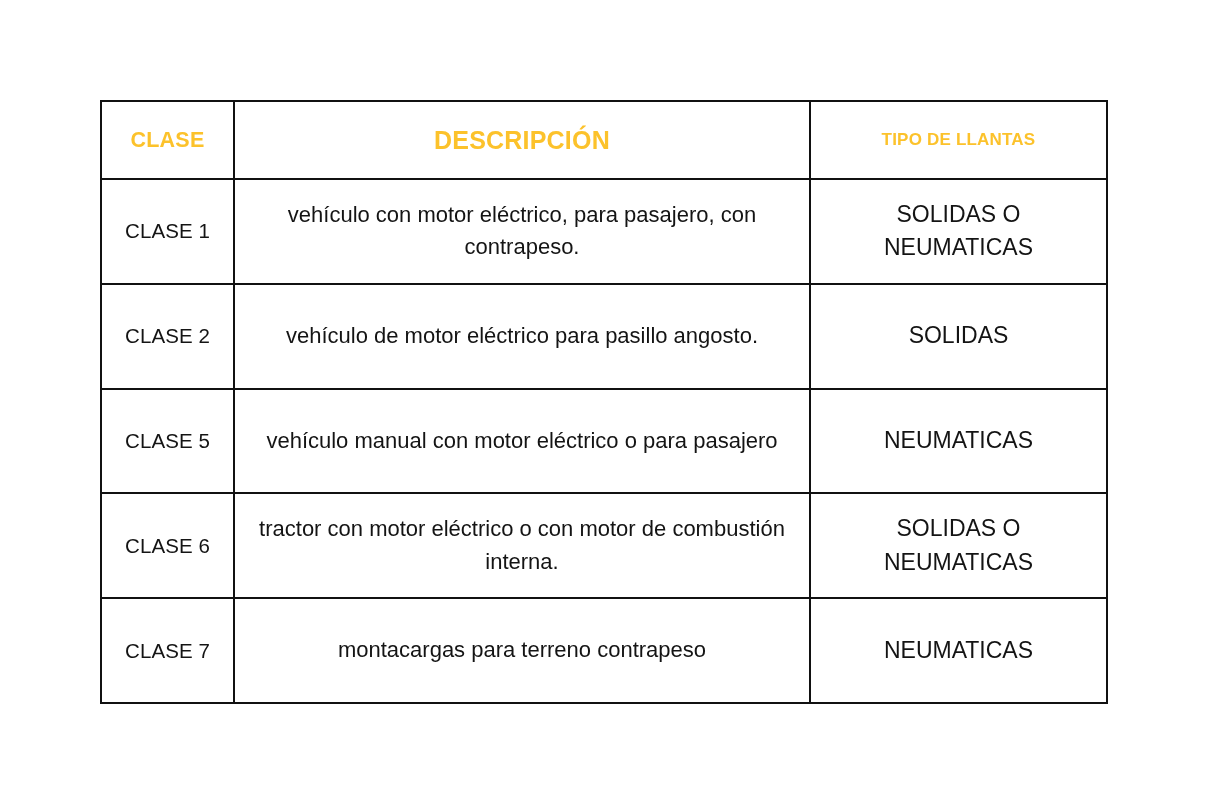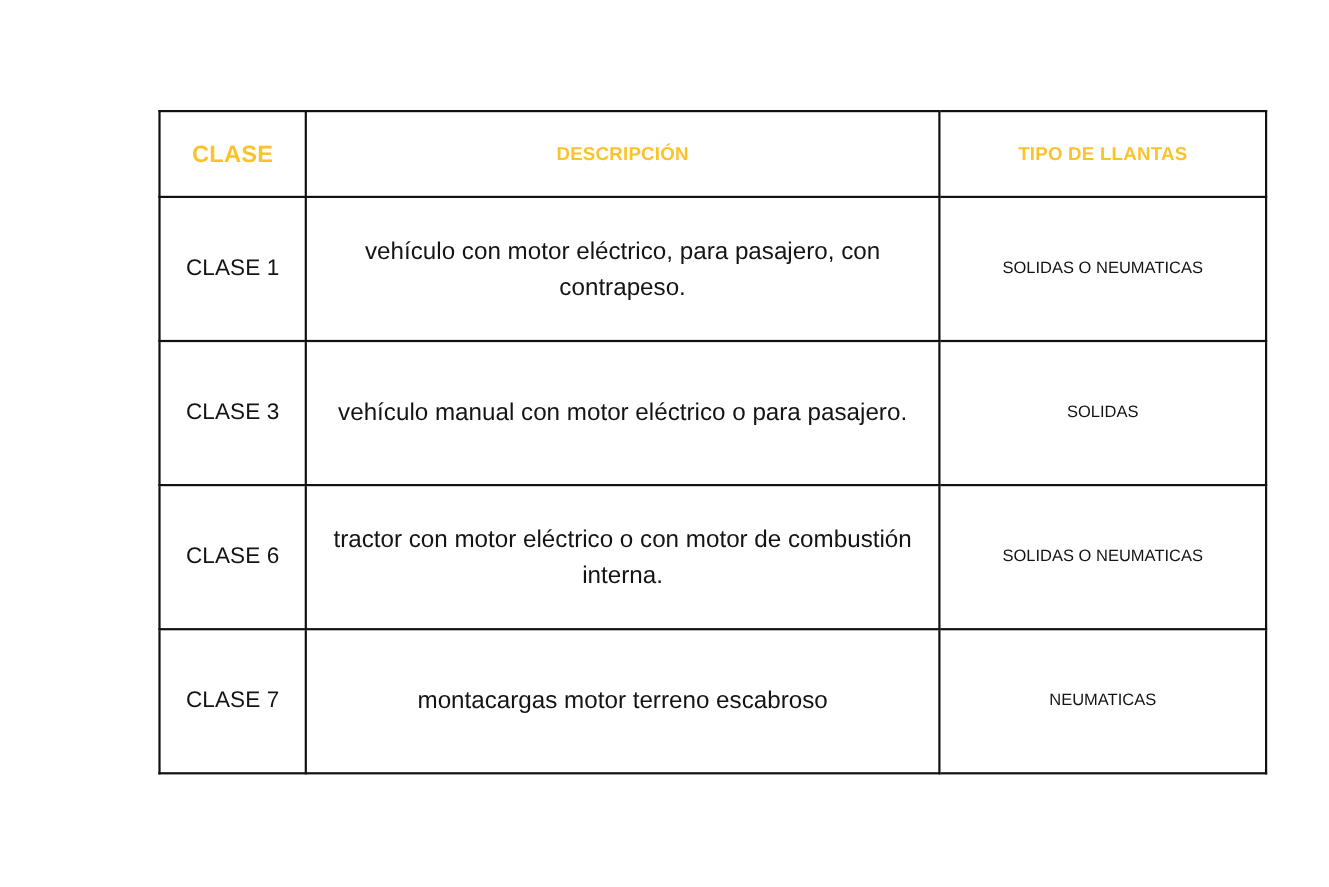--- a/index.html
+++ b/index.html
@@ -19,21 +19,20 @@
     width: 1208px;
     height: 806px;
     background: #ffffff;
   }
   .table-wrap {
     position: absolute;
     left: 100px;
     top: 100px;
     width: 1006px;
     height: 604px;
-    margin-left: 44px;
   }
   table.class-table {
     width: 1006px;
     height: 604px;
     border-collapse: collapse;
     table-layout: fixed;
     background: #ffffff;
   }
   table.class-table th,
   table.class-table td {
@@ -48,41 +47,41 @@
   col.col-llantas { width: 297px; }
 
   thead th {
     height: 68px;
     color: #FCC22B;
     font-weight: 700;
     font-size: 21.5px;
     letter-spacing: 0.2px;
   }
   thead th.h-clase   { font-size: 21.5px; }
-  thead th.h-desc    { font-size: 17px; }
+  thead th.h-desc    { font-size: 25px; }
   thead th.h-llantas { font-size: 17px; }
 
   tbody td {
     font-size: 20.5px;
     font-weight: 400;
     line-height: 1.47;
     color: #141414;
   }
   tbody td.cell-clase {
     font-size: 20.5px;
     letter-spacing: 0.1px;
     white-space: nowrap;
   }
   tbody td.cell-desc {
     font-size: 22px;
     padding-left: 14px;
     padding-right: 14px;
   }
   tbody td.cell-llantas {
-    font-size: 15px;
+    font-size: 23px;
     border-radius: 23px;
   }
   tbody tr.r-tall td { height: 75px; }
   tbody tr.r-short td { height: 75px; }
 </style>
 </head>
 <body>
 
 <div class="page">
   <div class="table-wrap">
@@ -98,31 +97,36 @@
           <th class="h-desc">DESCRIPCIÓN</th>
           <th class="h-llantas">TIPO DE LLANTAS</th>
         </tr>
       </thead>
       <tbody>
         <tr class="r-tall">
           <td class="cell-clase">CLASE 1</td>
           <td class="cell-desc">vehículo con motor eléctrico, para pasajero, con contrapeso.</td>
           <td class="cell-llantas">SOLIDAS O NEUMATICAS</td>
         </tr>
+        <tr class="r-short">
+          <td class="cell-clase">CLASE 2</td>
+          <td class="cell-desc">vehículo de motor eléctrico para pasillo angosto.</td>
+          <td class="cell-llantas">SOLIDAS</td>
+        </tr>
         <tr class="r-tall">
-          <td class="cell-clase">CLASE 3</td>
-          <td class="cell-desc">vehículo manual con motor eléctrico o para pasajero.</td>
-          <td class="cell-llantas">SOLIDAS</td>
+          <td class="cell-clase">CLASE 5</td>
+          <td class="cell-desc">vehículo manual con motor eléctrico o para pasajero</td>
+          <td class="cell-llantas">NEUMATICAS</td>
         </tr>
         <tr class="r-tall">
           <td class="cell-clase">CLASE 6</td>
           <td class="cell-desc">tractor con motor eléctrico o con motor de combustión interna.</td>
           <td class="cell-llantas">SOLIDAS O NEUMATICAS</td>
         </tr>
         <tr class="r-short">
           <td class="cell-clase">CLASE 7</td>
-          <td class="cell-desc">montacargas motor terreno escabroso</td>
+          <td class="cell-desc">montacargas para terreno contrapeso</td>
           <td class="cell-llantas">NEUMATICAS</td>
         </tr>
       </tbody>
     </table>
   </div>
 </div>
 
 </body></html>

